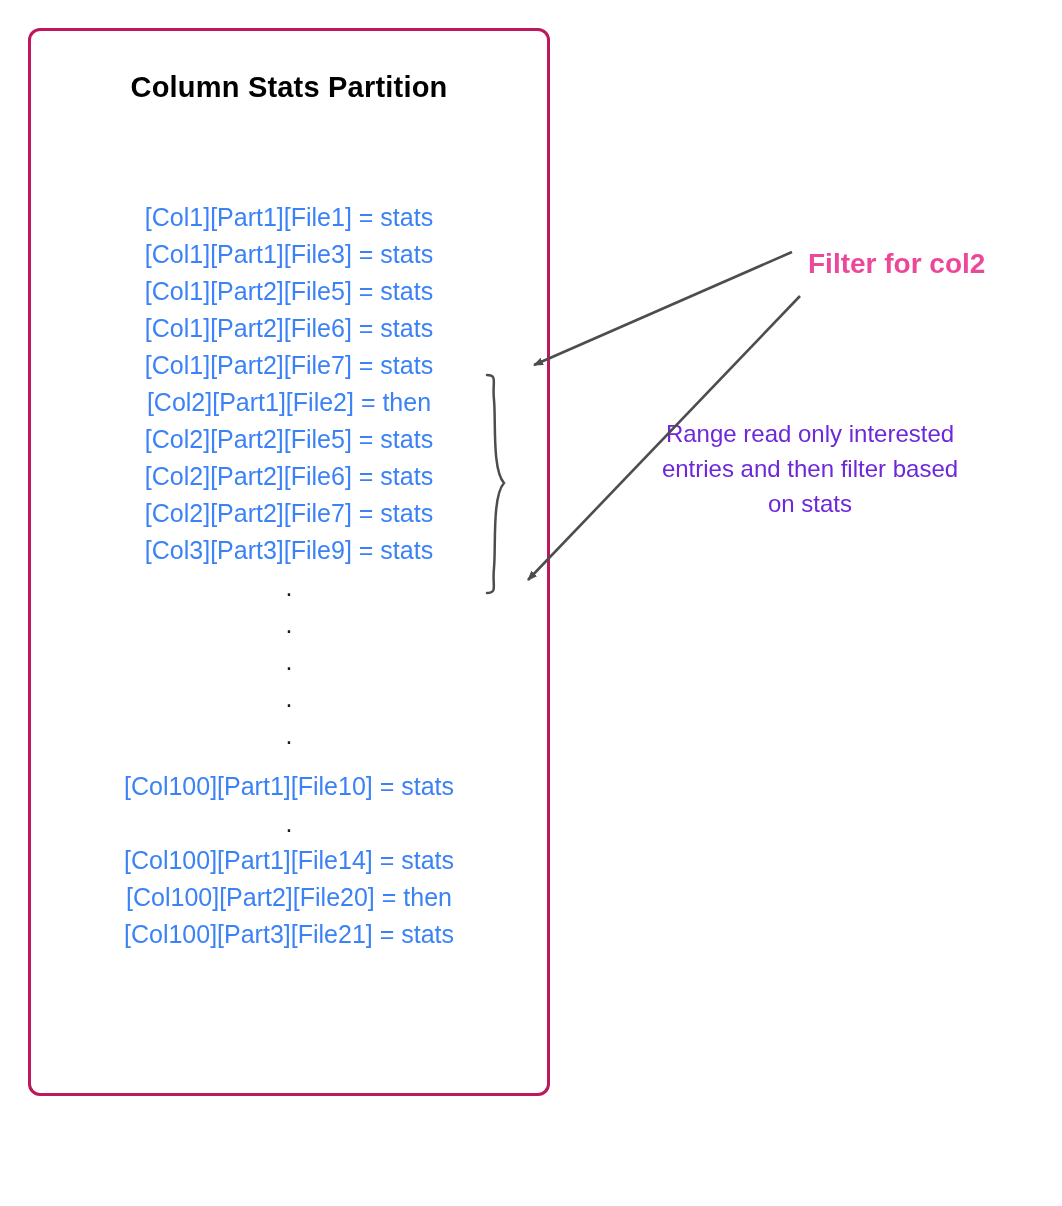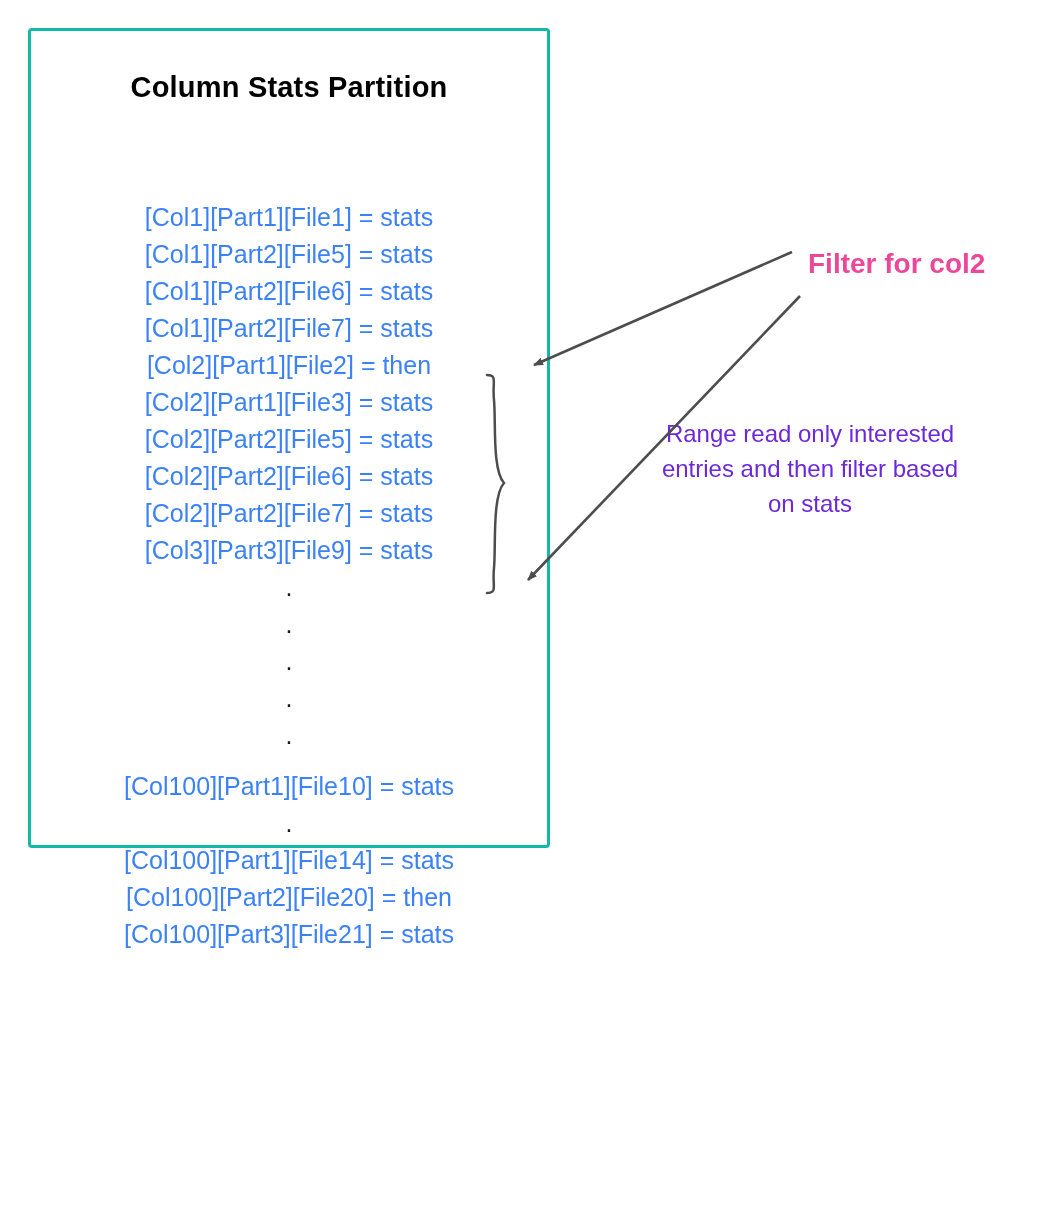--- a/index.html
+++ b/index.html
@@ -15,23 +15,23 @@
     font-family: "Liberation Sans", sans-serif;
     overflow: hidden;
   }
 
   
   .stats-box {
     position: absolute;
     left: 28px;
     top: 28px;
     width: 522px;
-    height: 820px;
-    border: 3px solid #14b8a6;
-    border-radius: 4px;
+    height: 1068px;
+    border: 3px solid #be185d;
+    border-radius: 12px;
     box-sizing: border-box;
     background: #ffffff;
   }
 
   .box-title {
     position: absolute;
     left: 0;
     top: 40px;
     width: 100%;
     text-align: center;
@@ -100,25 +100,25 @@
 </head>
 <body>
 
 <div id="canvas">
 
   <div class="stats-box">
     <div class="box-title">Column Stats Partition</div>
 
     <div class="entry-list">
       <div class="entry">[Col1][Part1][File1] = stats</div>
+      <div class="entry">[Col1][Part1][File3] = stats</div>
       <div class="entry">[Col1][Part2][File5] = stats</div>
       <div class="entry">[Col1][Part2][File6] = stats</div>
       <div class="entry">[Col1][Part2][File7] = stats</div>
       <div class="entry">[Col2][Part1][File2] = then</div>
-      <div class="entry">[Col2][Part1][File3] = stats</div>
       <div class="entry">[Col2][Part2][File5] = stats</div>
       <div class="entry">[Col2][Part2][File6] = stats</div>
       <div class="entry">[Col2][Part2][File7] = stats</div>
       <div class="entry">[Col3][Part3][File9] = stats</div>
 
       <div class="dot-row"><span>.</span></div>
       <div class="dot-row"><span>.</span></div>
       <div class="dot-row"><span>.</span></div>
       <div class="dot-row"><span>.</span></div>
       <div class="dot-row"><span>.</span></div>

